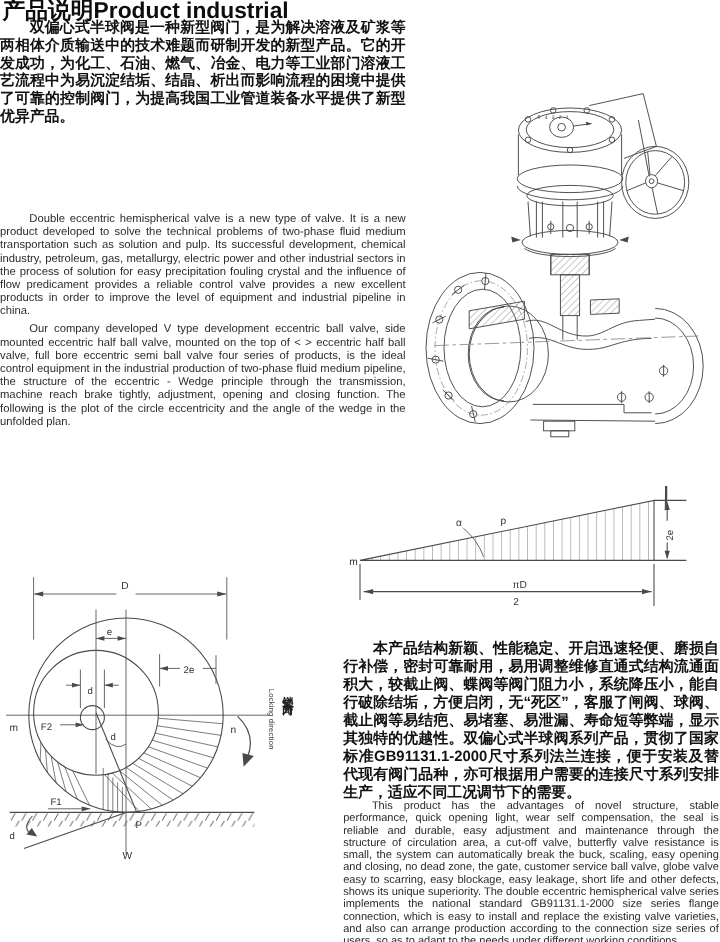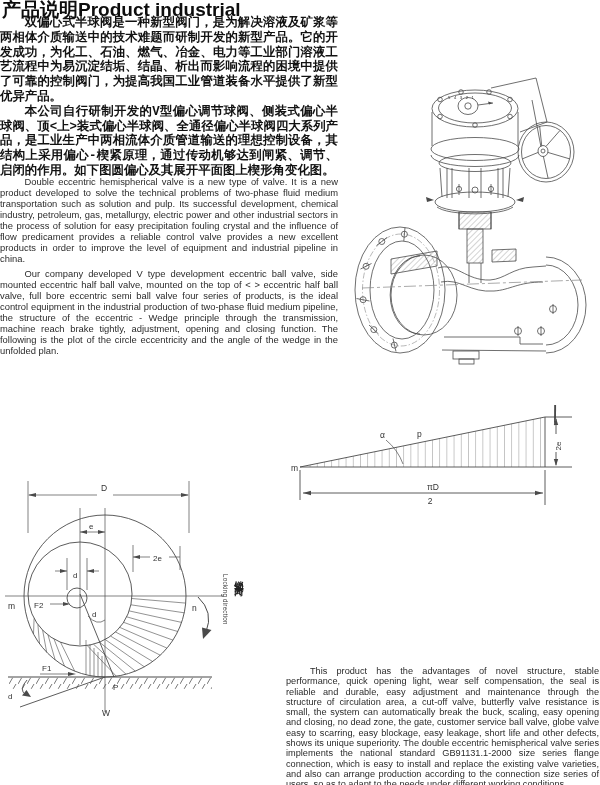--- a/index.html
+++ b/index.html
@@ -1,20 +1,20 @@
 <!DOCTYPE html>
 <html><head>
 <meta charset="utf-8">
 <style>
   html,body{margin:0;padding:0;background:#fff;}
   #page{position:relative;width:600px;height:785px;background:#ffffff;overflow:hidden;
         font-family:"Liberation Sans","DejaVu Sans",sans-serif;color:#151515;}
   .abs{position:absolute;}
   #doc-title{left:2px;top:0;font-size:19px;font-weight:bold;line-height:1.05;letter-spacing:0;color:#0d0d0d;}
-  .cn{font-weight:bold;font-size:12.4px;line-height:14.8px;text-align:justify;color:#121212;font-family:Liberation Mono, monospace;}
+  .cn{font-weight:bold;font-size:12.4px;line-height:14.8px;text-align:justify;color:#121212;}
   .cn p{margin:0;text-indent:2em;}
   .en{font-size:9.4px;line-height:11px;text-align:justify;color:#2b2b2b;}
   .en p{margin:4px 0 2px 0;text-indent:2.6em;}
   #cn-intro{left:0;top:16px;width:338px;}
   #en-intro{left:0;top:172px;width:338px;}
   #cn-features{left:286px;top:533px;width:313px;line-height:15px;}
   #en-features{left:286px;top:662px;width:313px;font-size:9.2px;line-height:10.3px;}
   #valve-svg{left:330px;top:75px;}
   #triangle-svg{left:288px;top:405px;}
   #circle-svg{left:0;top:473px;}
@@ -25,21 +25,20 @@
 </style>
 </head>
 <body>
 
 <div id="page">
 
   <div id="doc-title" class="abs">产品说明Product industrial</div>
 
   <div id="cn-intro" class="abs cn">
     <p>双偏心式半球阀是一种新型阀门，是为解决溶液及矿浆等两相体介质输送中的技术难题而研制开发的新型产品。它的开发成功，为化工、石油、燃气、冶金、电力等工业部门溶液工艺流程中为易沉淀结垢、结晶、析出而影响流程的困境中提供了可靠的控制阀门，为提高我国工业管道装备水平提供了新型优异产品。</p>
-    <p>本公司自行研制开发的V型偏心调节球阀、侧装式偏心半球阀、顶&lt;上&gt;装式偏心半球阀、全通径偏心半球阀四大系列产品，是工业生产中两相流体介质管道输送的理想控制设备，其结构上采用偏心-楔紧原理，通过传动机够达到闸紧、调节、启闭的作用。如下图圆偏心及其展开平面图上楔形角变化图。</p>
   </div>
 
   <div id="en-intro" class="abs en">
     <p>Double eccentric hemispherical valve is a new type of valve. It is a new product developed to solve the technical problems of two-phase fluid medium transportation such as solution and pulp. Its successful development, chemical industry, petroleum, gas, metallurgy, electric power and other industrial sectors in the process of solution for easy precipitation fouling crystal and the influence of flow predicament provides a reliable control valve provides a new excellent products in order to improve the level of equipment and industrial pipeline in china.</p>
     <p>Our company developed V type development eccentric ball valve, side mounted eccentric half ball valve, mounted on the top of &lt; &gt; eccentric half ball valve, full bore eccentric semi ball valve four series of products, is the ideal control equipment in the industrial production of two-phase fluid medium pipeline, the structure of the eccentric - Wedge principle through the transmission, machine reach brake tightly, adjustment, opening and closing function. The following is the plot of the circle eccentricity and the angle of the wedge in the unfolded plan.</p>
   </div>
 
   <svg id="valve-svg" class="abs" width="270" height="290" viewBox="330 75 270 290">
     <defs>
       <pattern id="hvd" patternUnits="userSpaceOnUse" width="4" height="4" patternTransform="rotate(45)">
@@ -287,18 +286,21 @@
     <text x="92" y="617" font-size="8">d</text>
     <text x="42" y="671" font-size="8">F1</text>
     <text x="113" y="690" font-size="8">P</text>
     <text x="102" y="716" font-size="8.5">W</text>
     <text x="8" y="699" font-size="8">d</text>
   </svg>
 
   <div id="locking-en" class="vtext">Locking direction</div>
   <div id="locking-cn" class="vtext">锁紧方向</div>
 
+  <div id="cn-features" class="abs cn">
+    <p>本产品结构新颖、性能稳定、开启迅速轻便、磨损自行补偿，密封可靠耐用，易用调整维修直通式结构流通面积大，较截止阀、蝶阀等阀门阻力小，系统降压小，能自行破除结垢，方便启闭，无“死区”，客服了闸阀、球阀、截止阀等易结疤、易堵塞、易泄漏、寿命短等弊端，显示其独特的优越性。双偏心式半球阀系列产品，贯彻了国家标准GB91131.1-2000尺寸系列法兰连接，便于安装及替代现有阀门品种，亦可根据用户需要的连接尺寸系列安排生产，适应不同工况调节下的需要。</p>
+  </div>
 
   <div id="en-features" class="abs en">
     <p>This product has the advantages of novel structure, stable performance, quick opening light, wear self compensation, the seal is reliable and durable, easy adjustment and maintenance through the structure of circulation area, a cut-off valve, butterfly valve resistance is small, the system can automatically break the buck, scaling, easy opening and closing, no dead zone, the gate, customer service ball valve, globe valve easy to scarring, easy blockage, easy leakage, short life and other defects, shows its unique superiority. The double eccentric hemispherical valve series implements the national standard GB91131.1-2000 size series flange connection, which is easy to install and replace the existing valve varieties, and also can arrange production according to the connection size series of users, so as to adapt to the needs under different working conditions.</p>
   </div>
 
 </div>
 
 </body></html>

